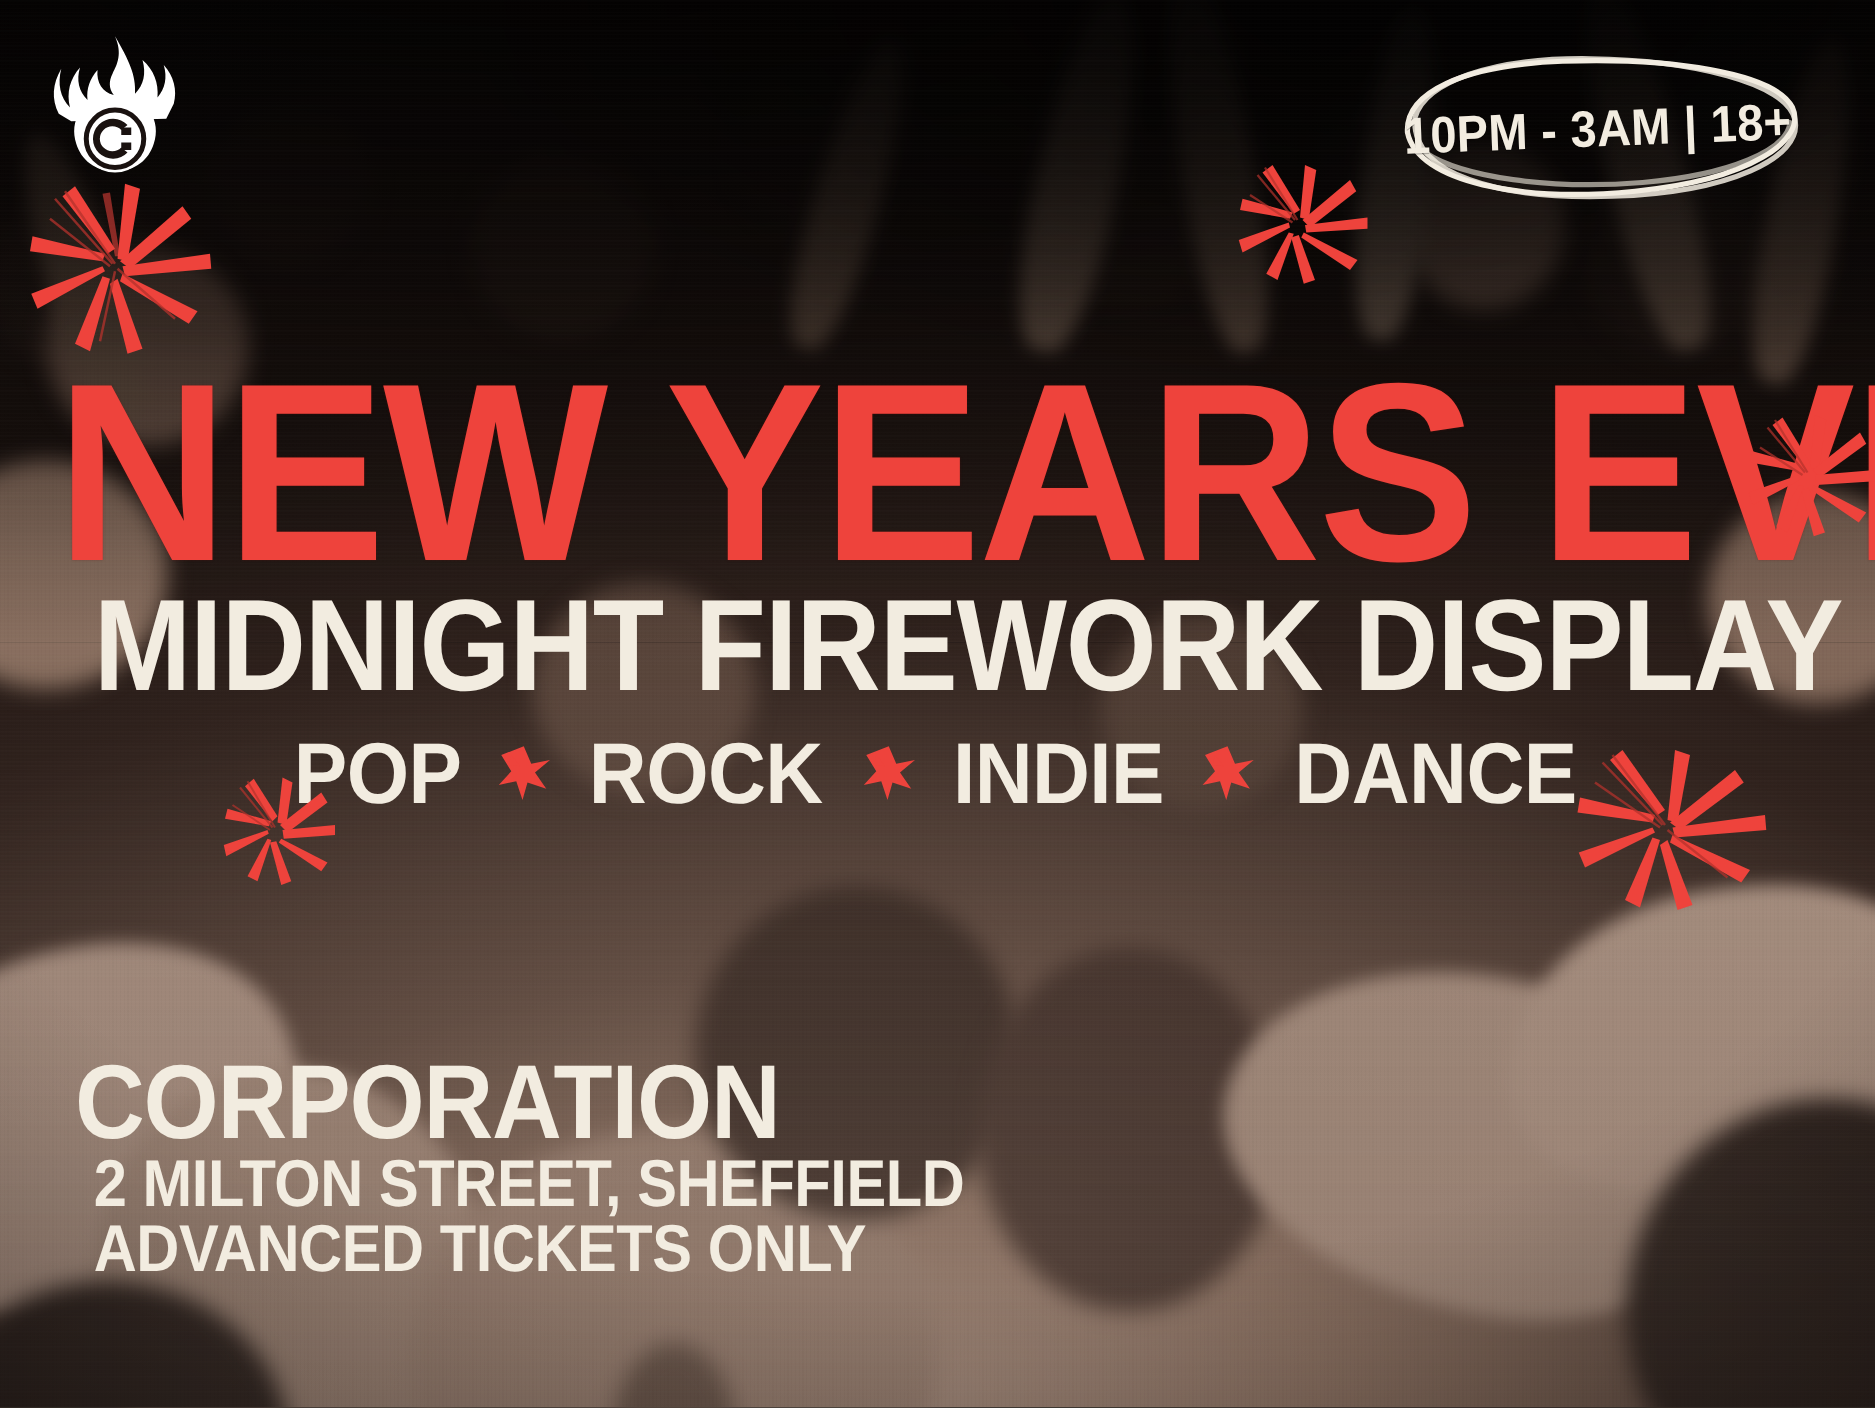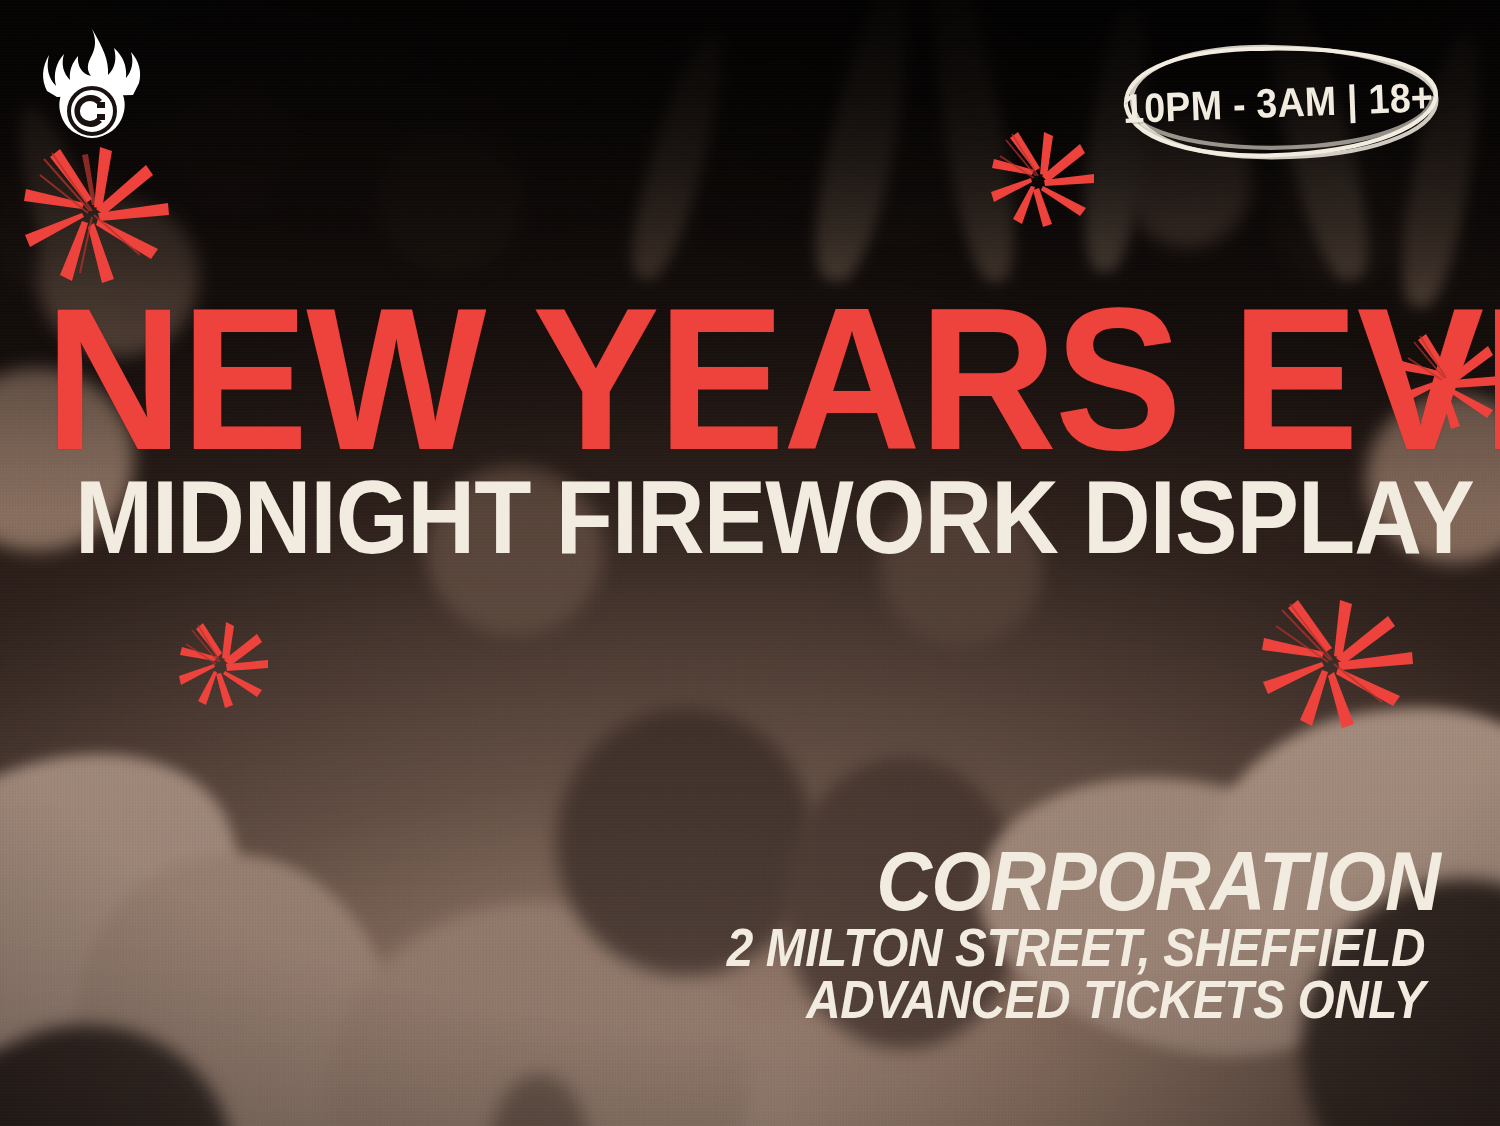--- a/index.html
+++ b/index.html
@@ -158,22 +158,21 @@
     line-height:1;
     font-weight:700;
     letter-spacing:-.5px;
     transform:scaleX(.93);
   }
   .genre-star { width:46px; height:46px; display:block; flex:0 0 auto; }
 
   
   .venue {
     position:absolute; left:0; right:0; top:845px;
-    text-align:right;
-    font-style:italic;
+    text-align:left;
   }
   .venue-name {
     display:block;
     color:#F2ECE0;
     font-size:84px;
     line-height:.88;
     font-weight:700;
     letter-spacing:-1px;
     transform:scaleX(.92);
     white-space:nowrap;
@@ -285,20 +284,38 @@
           <path d="M40 86 C70 106 140 116 214 110 C284 104 330 84 332 62" opacity=".6"></path>
         </g>
       </svg>
       <div class="badge-text">10PM - 3AM | 18+</div>
     </div>
 
     <div class="headline-wrap">
       <span class="title-main">NEW YEARS EVE</span>
       <span class="title-sub">MIDNIGHT FIREWORK DISPLAY</span>
 
+      <div class="genres">
+        <span class="genre-word">POP</span>
+        <svg class="genre-star" viewBox="0 0 46 46">
+          <path d="M23 2 L29 16 L44 13 L32 23 L41 36 L26 31 L22 45 L17 30 L3 33 L13 22 L5 9 Z" fill="#EE433C"></path>
+          <path d="M13 9 L20 18 L11 17 Z" fill="#EE433C"></path>
+        </svg>
+        <span class="genre-word">ROCK</span>
+        <svg class="genre-star" viewBox="0 0 46 46">
+          <path d="M23 2 L29 16 L44 13 L32 23 L41 36 L26 31 L22 45 L17 30 L3 33 L13 22 L5 9 Z" fill="#EE433C"></path>
+          <path d="M13 9 L20 18 L11 17 Z" fill="#EE433C"></path>
+        </svg>
+        <span class="genre-word">INDIE</span>
+        <svg class="genre-star" viewBox="0 0 46 46">
+          <path d="M23 2 L29 16 L44 13 L32 23 L41 36 L26 31 L22 45 L17 30 L3 33 L13 22 L5 9 Z" fill="#EE433C"></path>
+          <path d="M13 9 L20 18 L11 17 Z" fill="#EE433C"></path>
+        </svg>
+        <span class="genre-word">DANCE</span>
+      </div>
     </div>
 
     <div class="venue">
       <span class="venue-name">CORPORATION</span>
       <span class="venue-addr">2 MILTON STREET, SHEFFIELD</span>
       <span class="venue-note">ADVANCED TICKETS ONLY</span>
     </div>
 
     <div class="fw fw-tl">
       <svg viewBox="0 0 150 140">

